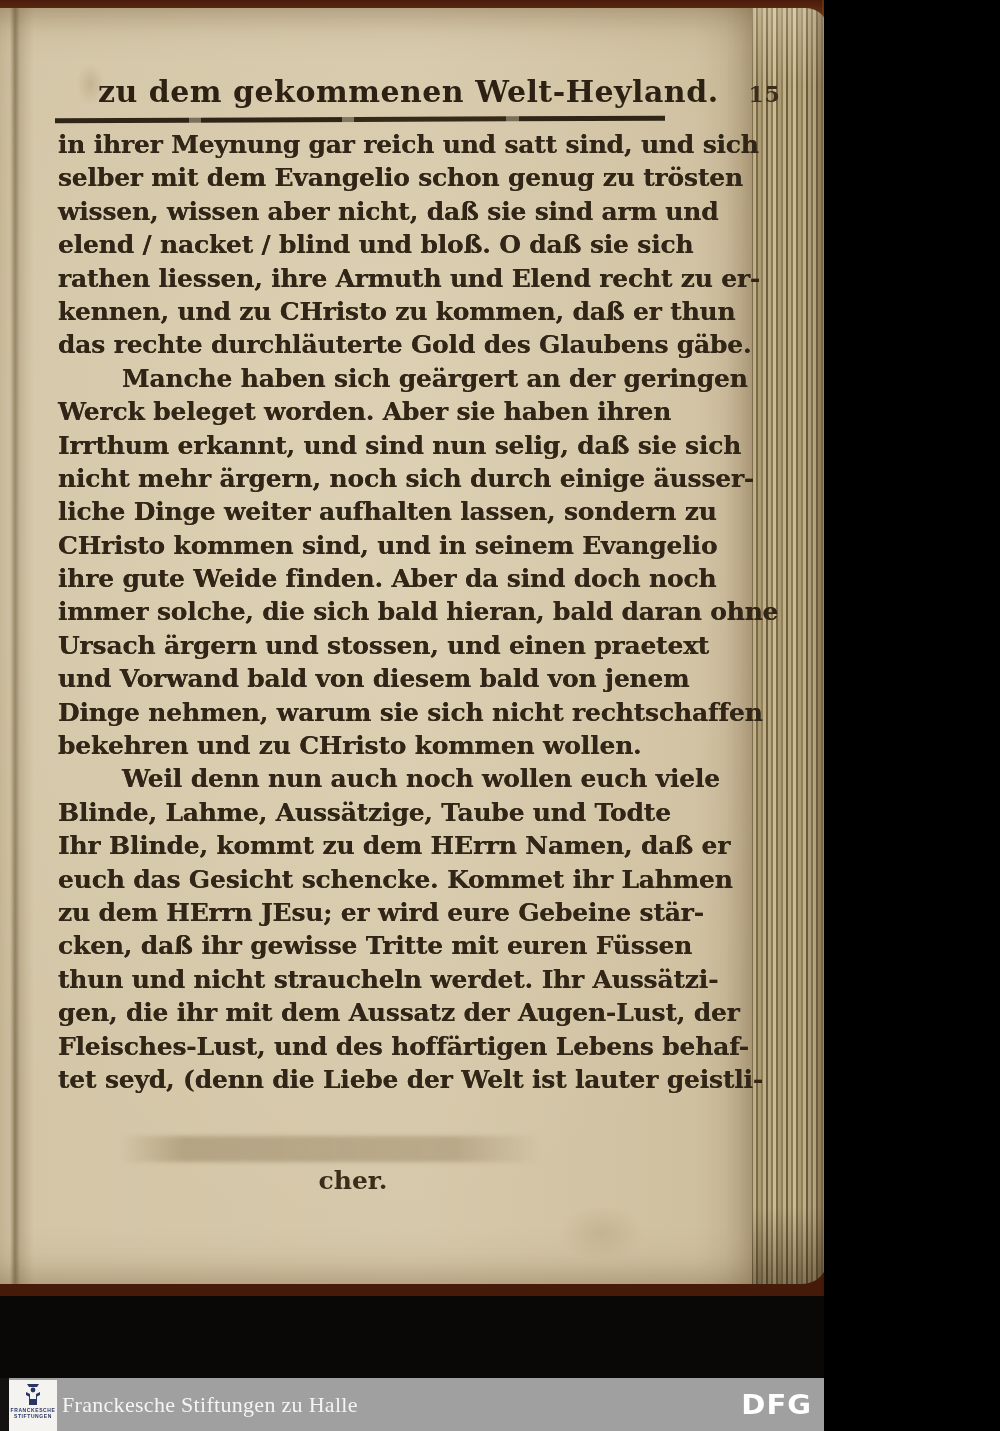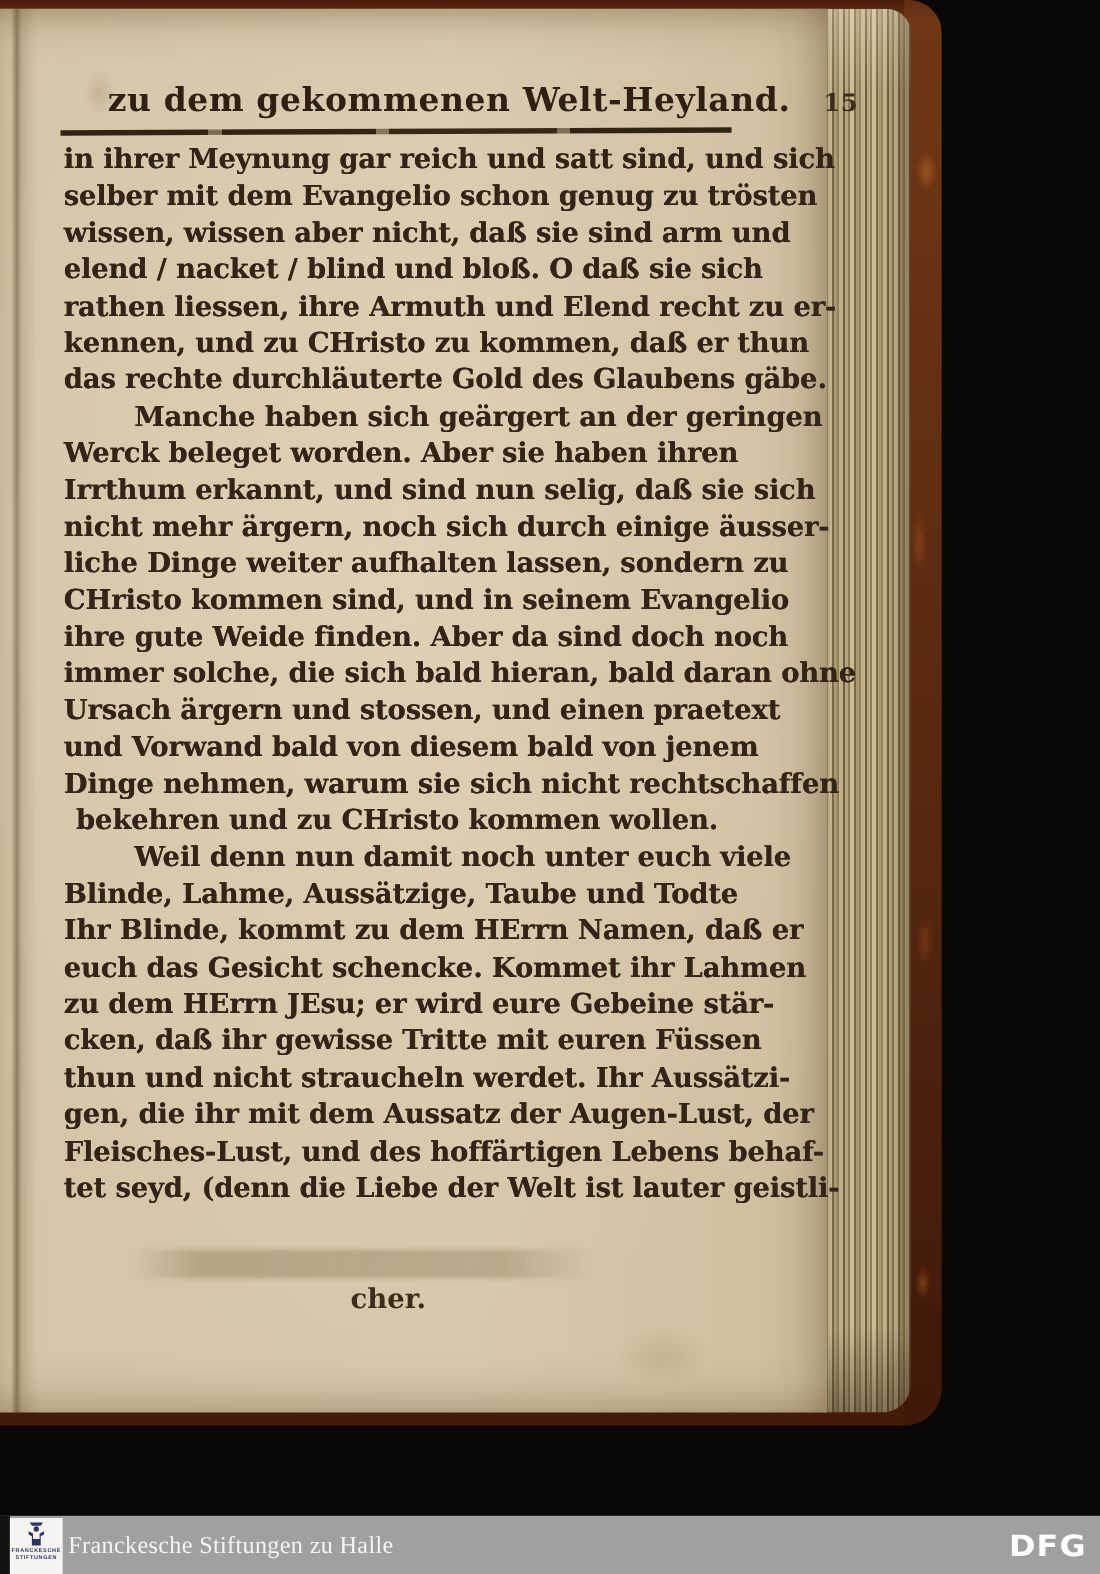--- a/index.html
+++ b/index.html
@@ -1,16 +1,16 @@
 <!DOCTYPE html>
 <html><head>
 <meta charset="utf-8">
 <style>
   html,body{margin:0;padding:0;background:#000;}
-  .stage{position:relative;width:1000px;height:1431px;background:#0a0807;overflow:hidden;
+  .stage{position:relative;width:824px;height:1431px;background:#0a0807;overflow:hidden;
          font-family:"DejaVu Serif", serif;}
   
   .stage::after{content:"";position:absolute;inset:0;pointer-events:none;
     background:
       radial-gradient(1px 1px at 12% 8%, rgba(255,255,255,.25), transparent 60%),
       radial-gradient(1px 1px at 38% 3%, rgba(255,255,255,.2), transparent 60%),
       radial-gradient(1px 1px at 91% 22%, rgba(255,255,255,.12), transparent 60%),
       radial-gradient(1px 1px at 96% 64%, rgba(255,255,255,.1), transparent 60%),
       radial-gradient(2px 2px at 88% 88%, rgba(120,80,50,.25), transparent 60%);}
 
@@ -41,21 +41,21 @@
   
   .page{position:absolute;left:0;top:8px;width:752px;height:1276px;z-index:3;
         background:
           radial-gradient(90% 70% at 45% 40%, rgba(235,225,200,.35), transparent 80%),
           radial-gradient(20px 30px at 12% 6%, rgba(140,110,70,.25), transparent 70%),
           radial-gradient(60px 40px at 80% 96%, rgba(150,120,80,.2), transparent 70%),
           linear-gradient(90deg,#cec09f 0,#cfc1a2 10px,#8f7e5f 15px,#bdae8e 20px,#d3c5a6 34px,#d6c8aa 55%,#cfc0a0 92%,#c4b494 100%);
         box-shadow: inset 0 26px 40px -24px rgba(110,85,50,.55),
                     inset 0 -30px 44px -28px rgba(110,85,50,.5),
                     inset -26px 0 40px -26px rgba(110,85,50,.45);}
-  .ink{color:#2c2214;text-align:center;}
+  .ink{color:#2c2214;}
 
   .running-head{position:absolute;left:98px;top:66px;width:600px;white-space:nowrap;
         font-weight:bold;font-size:30px;letter-spacing:.5px;color:#2c2113;}
   .page-num{font-size:22px;font-weight:bold;margin-left:30px;color:#3a2d1b;}
   .rule{position:absolute;left:55px;top:109px;width:610px;height:5px;
         background:
           linear-gradient(90deg,#2f2516 0 22%,rgba(47,37,22,.55) 22% 24%,#2f2516 24% 47%,rgba(47,37,22,.5) 47% 49%,#352a18 49% 74%,rgba(47,37,22,.55) 74% 76%,#2f2516 76% 100%);
         transform:rotate(-.25deg);}
 
   .textblock{position:absolute;left:58px;top:120px;width:606px;
@@ -111,21 +111,21 @@
           <div class="line">Irrthum erkannt, und sind nun selig, daß sie sich</div>
           <div class="line">nicht mehr ärgern, noch sich durch einige äusser-</div>
           <div class="line">liche Dinge weiter aufhalten lassen, sondern zu</div>
           <div class="line">CHristo kommen sind, und in seinem Evangelio</div>
           <div class="line">ihre gute Weide finden.  Aber da sind doch noch</div>
           <div class="line">immer solche, die sich bald hieran, bald daran ohne</div>
           <div class="line">Ursach ärgern und stossen, und einen praetext</div>
           <div class="line">und Vorwand bald von diesem bald von jenem</div>
           <div class="line">Dinge nehmen, warum sie sich nicht rechtschaffen</div>
           <div class="line">bekehren und zu CHristo kommen wollen.</div>
-          <div class="line indent">Weil denn nun damit noch unter euch viele</div>
+          <div class="line indent">Weil denn nun auch noch wollen euch viele</div>
           <div class="line">Blinde, Lahme, Aussätzige, Taube und Todte</div>
           <div class="line">Ihr Blinde, kommt zu dem HErrn Namen, daß er</div>
           <div class="line">euch das Gesicht schencke.  Kommet ihr Lahmen</div>
           <div class="line">zu dem HErrn JEsu; er wird eure Gebeine stär-</div>
           <div class="line">cken, daß ihr gewisse Tritte  mit euren Füssen</div>
           <div class="line">thun und nicht straucheln werdet.  Ihr Aussätzi-</div>
           <div class="line">gen, die ihr mit dem Aussatz der Augen-Lust, der</div>
           <div class="line">Fleisches-Lust, und des hoffärtigen Lebens behaf-</div>
           <div class="line">tet seyd, (denn die Liebe der Welt ist lauter geistli-</div>
         </div>

